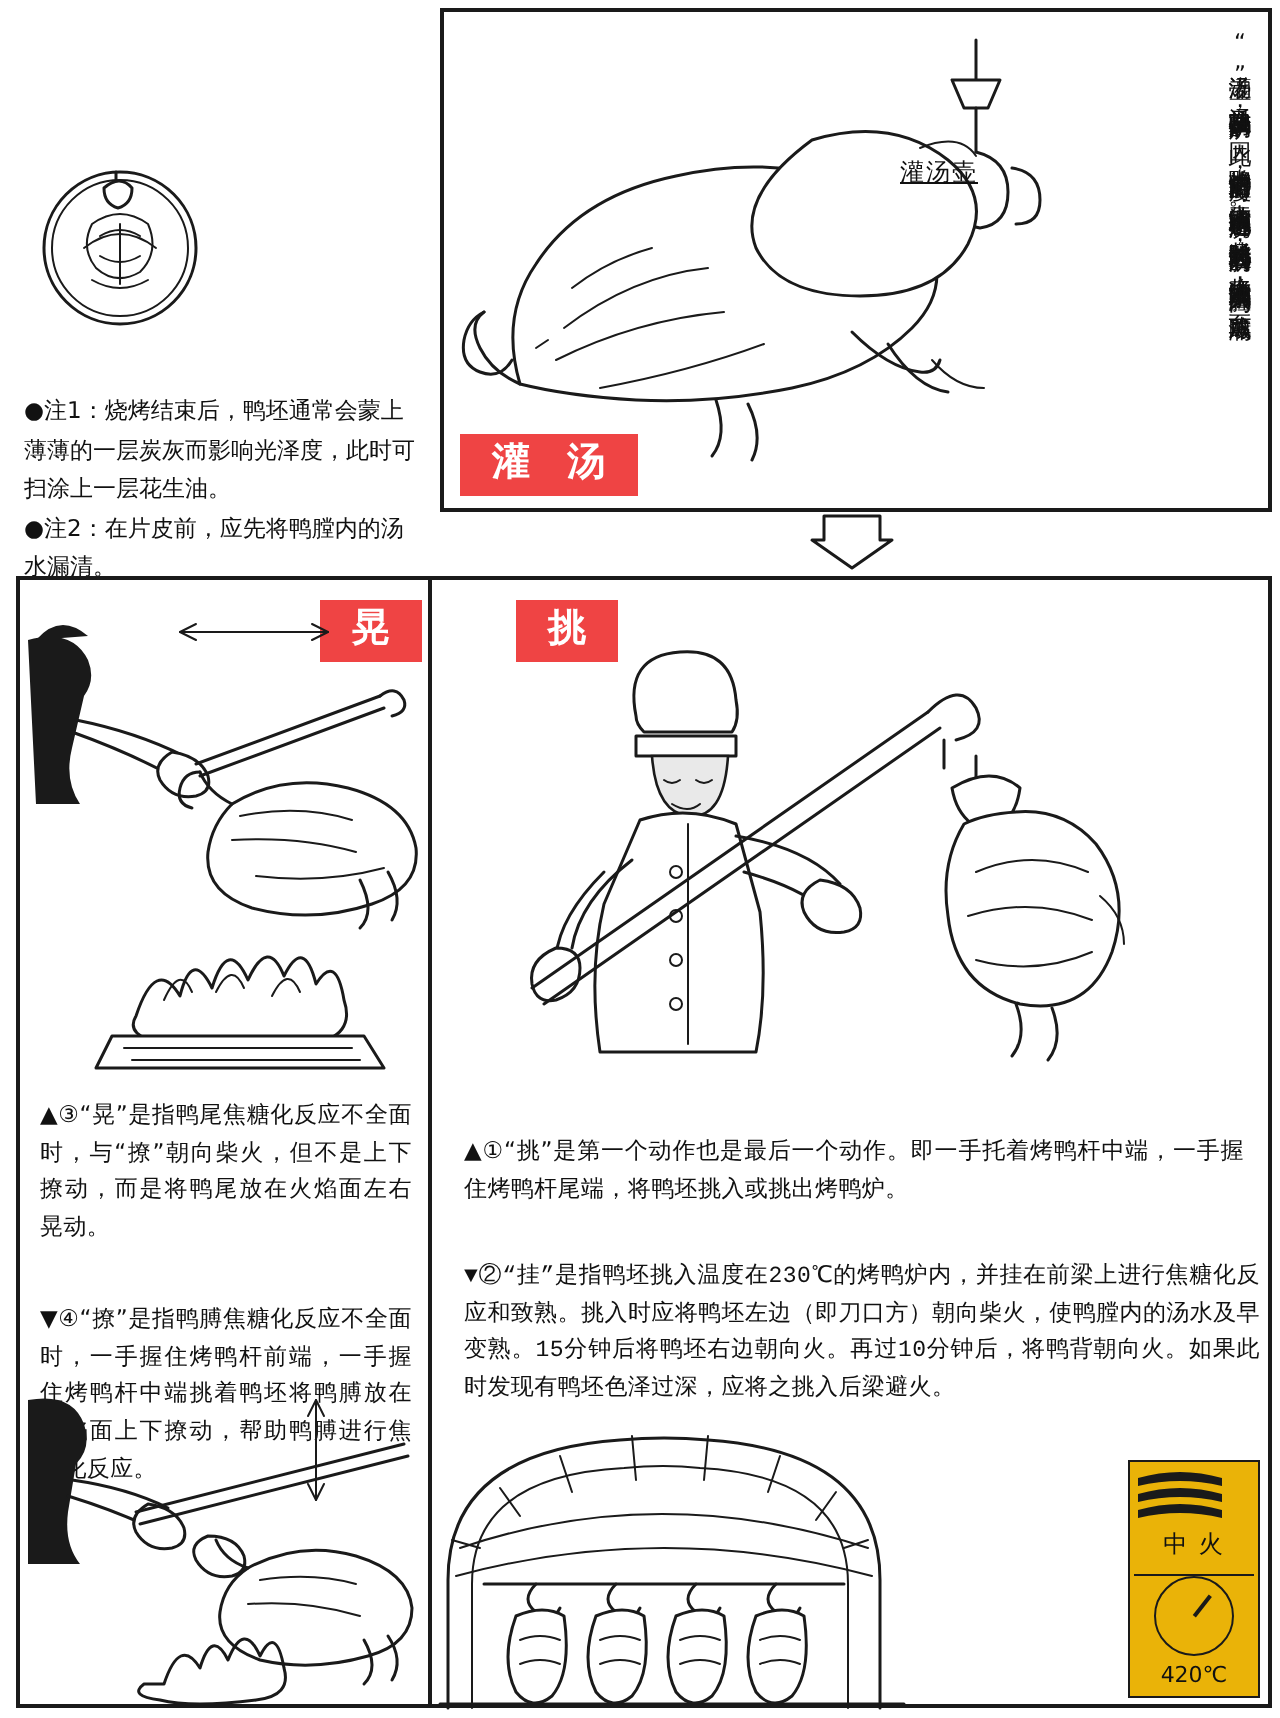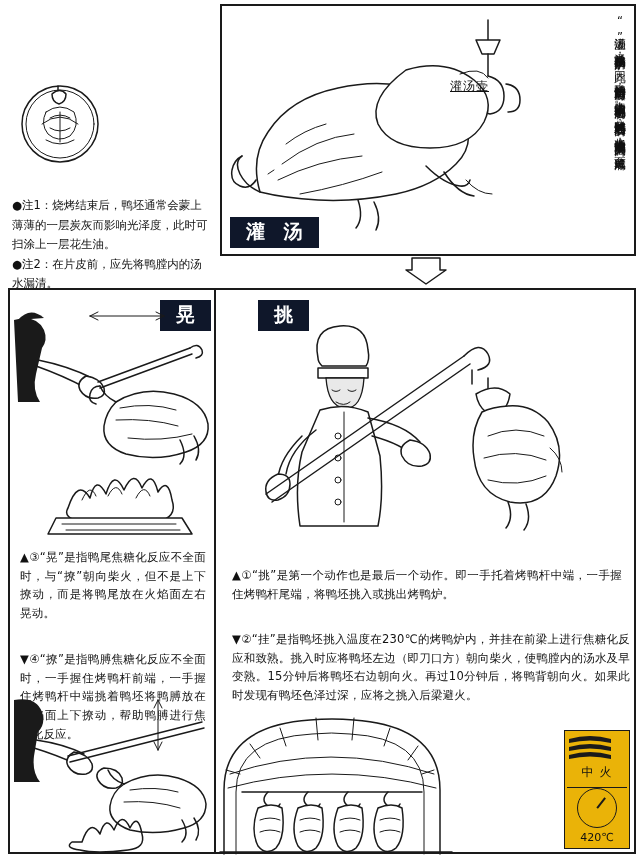--- a/index.html
+++ b/index.html
@@ -17,21 +17,21 @@
 
   
   .panel {
     position: absolute;
     border: 2px solid #1a1a1a;
     background: #fff;
   }
 
   
   .chip {
-    background: #0f172a;
+    background: #ef4444;
     color: #fff;
     font-weight: bold;
     letter-spacing: 6px;
     text-align: center;
     padding: 4px 10px 5px 16px;
     font-size: 19px;
     line-height: 1.15;
     display: inline-block;
   }
 
@@ -100,21 +100,21 @@
     top: 0; bottom: 0;
     width: 0; border-left: 2px solid #1a1a1a;
   }
 
   
   #cap-3 { position: absolute; left: 10px; top: 258px; width: 186px; }
   #cap-4 { position: absolute; left: 10px; top: 328px; width: 186px; margin-top: 32px; }
 
   
   #cap-1 { position: absolute; left: 222px; top: 276px; width: 390px; }
-  #cap-2 { position: absolute; left: 222px; top: 340px; width: 398px; }
+  #cap-2 { position: absolute; left: 222px; top: 340px; width: 398px; font-family: Liberation Mono, monospace; }
 
   
   #oven-wrap {
     position: absolute; left: 210px; top: 424px;
     width: 350px; height: 140px;
   }
 
   
   #legend {
     position: absolute;

